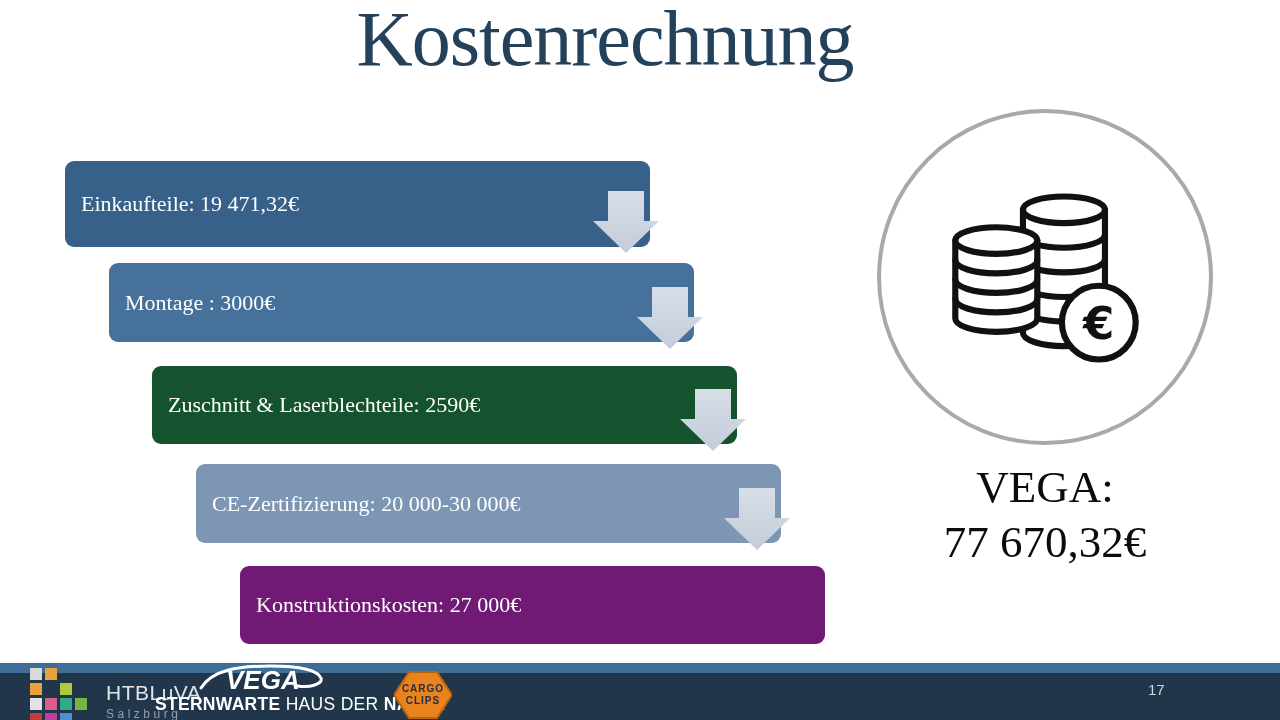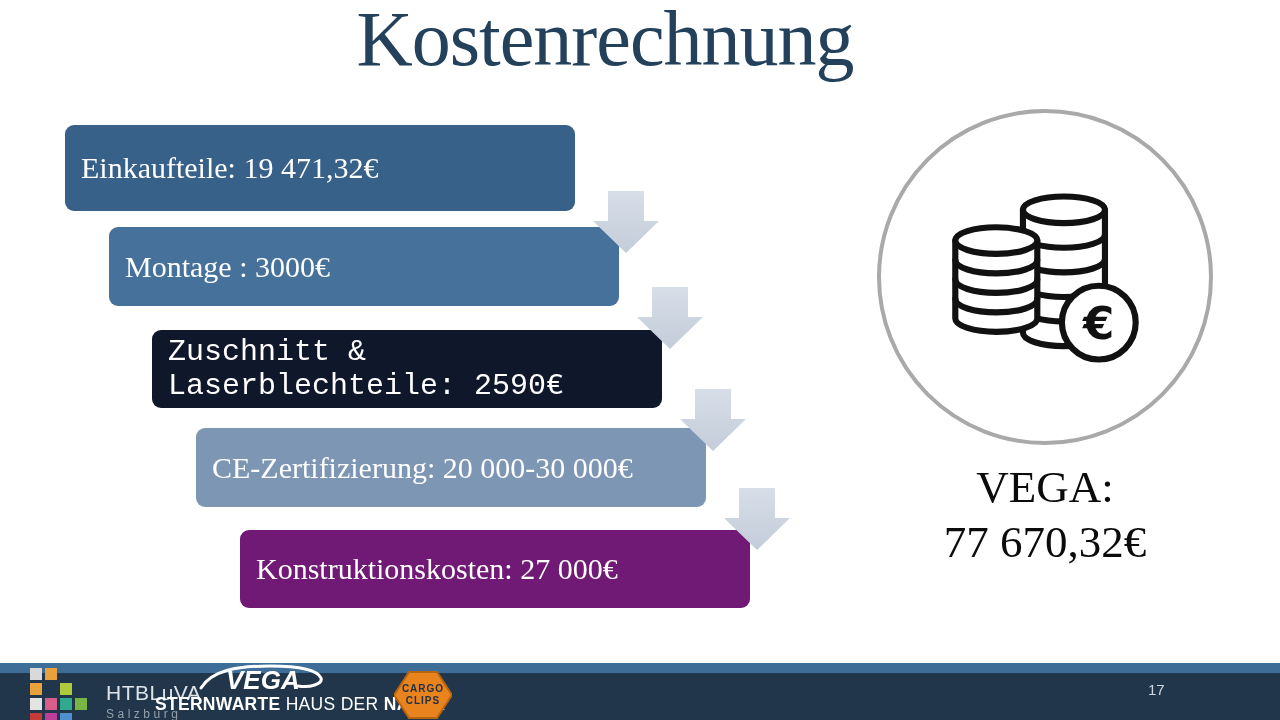--- a/index.html
+++ b/index.html
@@ -5,22 +5,22 @@
   html,body{margin:0;padding:0;background:#888;}
   .slide{
     position:relative;width:1280px;height:720px;background:#FFFFFF;
     overflow:hidden;font-family:"Liberation Serif", serif;padding-left:44px;
   }
   .title{
     position:absolute;top:-6px;left:0;width:1210px;text-align:center;
     font-size:78px;color:#24415C;letter-spacing:-1px;
   }
   .step{
-    position:absolute;width:510px;border-radius:9px;display:flex;align-items:center;
-    padding-left:16px;box-sizing:border-box;color:#FFFFFF;font-size:30px;z-index:1;
+    position:absolute;width:585px;border-radius:9px;display:flex;align-items:center;
+    padding-left:16px;box-sizing:border-box;color:#FFFFFF;font-size:22px;z-index:1;margin-top:36px;
   }
   .step1{left:65px;top:125px;height:86px;}
   .step2{left:109px;top:227px;height:79px;}
   .step3{left:152px;top:330px;height:78px;}
   .step4{left:196px;top:428px;height:79px;}
   .step5{left:240px;top:530px;height:78px;}
   .arrow{position:absolute;width:66px;height:62px;z-index:2;}
   .arrow1{left:593px;top:191px;}
   .arrow2{left:637px;top:287px;}
   .arrow3{left:680px;top:389px;}
@@ -62,21 +62,21 @@
 <div class="slide">
 
   <div class="title">Kostenrechnung</div>
 
   <div class="step step1" style="background-color: rgb(56, 97, 138);">
     <span>Einkaufteile: 19 471,32€</span>
   </div>
   <div class="step step2" style="background-color: rgb(69, 113, 155);">
     <span>Montage : 3000€</span>
   </div>
-  <div class="step step3" style="background-color: #0f172a; font-family: Liberation Mono, monospace;">
+  <div class="step step3" style="background-color: #14532d;">
     <span>Zuschnitt &amp; Laserblechteile: 2590€</span>
   </div>
   <div class="step step4" style="background-color: rgb(125, 150, 180);">
     <span>CE-Zertifizierung: 20 000-30 000€</span>
   </div>
   <div class="step step5" style="background-color: #701a75;">
     <span>Konstruktionskosten: 27 000€</span>
   </div>
 
   <svg class="arrow arrow1" viewBox="0 0 66 62">

